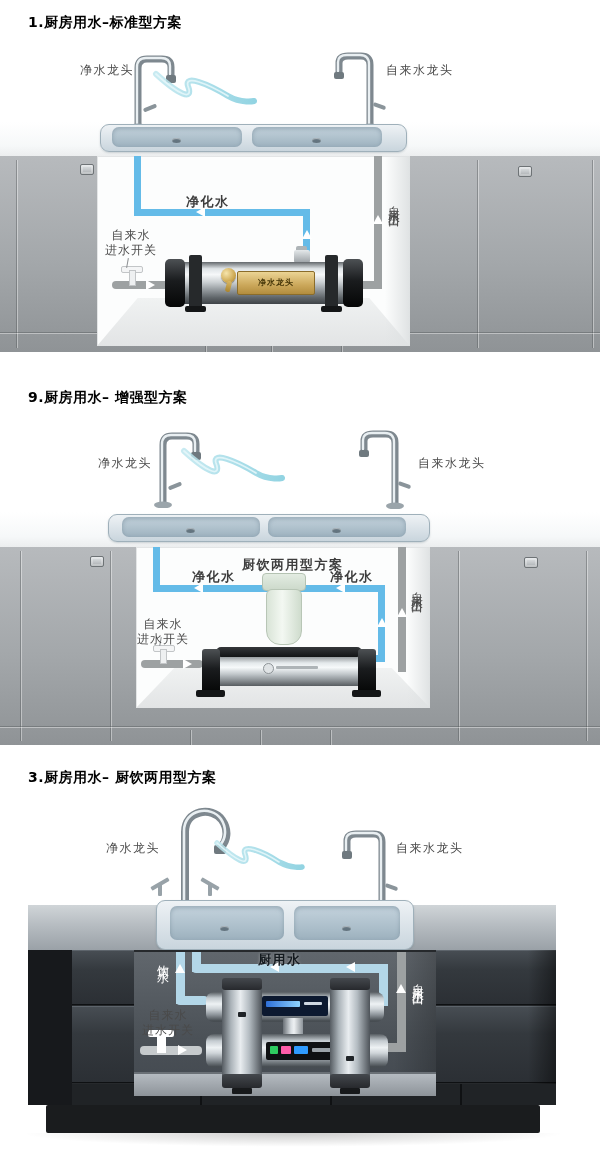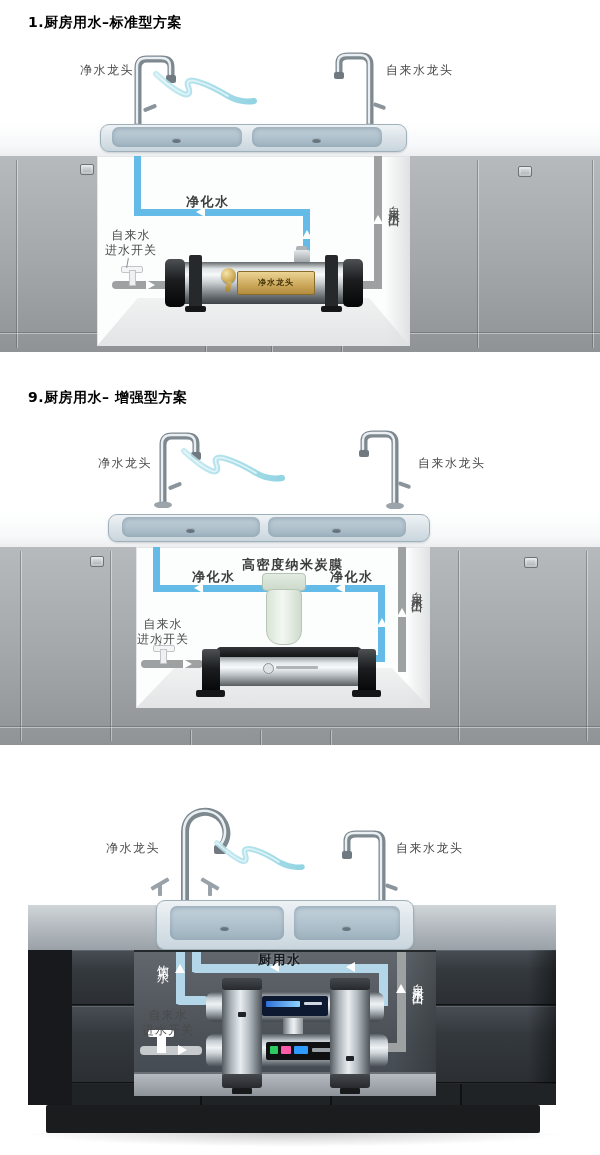--- a/index.html
+++ b/index.html
@@ -183,21 +183,21 @@
     <div class="pipe-b rnd" style="left:153px;top:585px;width:232px;height:7px;"></div>
     <div class="pipe-b" style="left:378px;top:585px;width:7px;height:77px;"></div>
     <div class="pipe-b rnd" style="left:352px;top:655px;width:33px;height:7px;"></div>
     <div class="arrL" style="left:194px;top:583px;"></div>
     <div class="arrL" style="left:336px;top:583px;"></div>
     <div class="arrU" style="left:377px;top:618px;"></div>
 
     <div class="abs" style="left:262px;top:573px;width:42px;height:16px;background:linear-gradient(180deg,#e3ece2,#ccd9ca);border:1px solid #b4c2b2;border-radius:4px;"></div>
     <div class="abs" style="left:266px;top:589px;width:34px;height:54px;background:linear-gradient(90deg,#d9e4d7,#f3f8f2 45%,#cfdccd);border:1px solid #b8c6b6;border-radius:6px 6px 14px 14px;"></div>
 
-    <div class="lbl lbl-b" style="left:242px;top:556px;">高密度纳米炭膜</div>
+    <div class="lbl lbl-b" style="left:242px;top:556px;">厨饮两用型方案</div>
     <div class="lbl lbl-b" style="left:192px;top:568px;">净化水</div>
     <div class="lbl lbl-b" style="left:330px;top:568px;">净化水</div>
     <div class="lbl lbl-v" style="left:410px;top:582px;height:84px;">自来水出口</div>
     <div class="lbl2" style="left:136px;top:617px;width:54px;">
       <span style="display:block;">自来水</span>
       <span style="display:block;">进水开关</span>
     </div>
 
     <div class="abs" style="left:214px;top:654px;width:150px;height:32px;background:linear-gradient(180deg,#71767a 0%,#e4e9eb 28%,#f6f9fa 42%,#c4cacd 62%,#8c9296 82%,#575c60 100%);border-radius:4px;"></div>
     <div class="abs" style="left:216px;top:647px;width:146px;height:10px;background:linear-gradient(180deg,#34373a,#121415);border-radius:5px;"></div>
@@ -230,20 +230,21 @@
     <div class="basin" style="left:122px;top:517px;width:138px;height:20px;"></div>
     <div class="basin" style="left:268px;top:517px;width:138px;height:20px;"></div>
     <div class="drain" style="left:186px;top:528px;"></div>
     <div class="drain" style="left:332px;top:528px;"></div>
 
     <div class="lbl" style="left:98px;top:455px;">净水龙头</div>
     <div class="lbl" style="left:418px;top:455px;">自来水龙头</div>
   </div>
 
   <div class="layer">
+    <div class="title" style="left:28px;top:769px;">3.厨房用水– 厨饮两用型方案</div>
 
     <svg class="abs" style="left:130px;top:800px;" width="120" height="108">
       <path d="M55,108 L55,32 C55,10 82,6 92,20 C99,30 97,41 91,47" fill="none" stroke="#7e888f" stroke-width="8" stroke-linecap="round"></path>
       <path d="M54,107 L54,31 C54,9 81,5 91,19 C97,28 96,39 90,45" fill="none" stroke="#e9eff2" stroke-width="2.6" stroke-linecap="round"></path>
       <rect x="84" y="45" width="12" height="9" rx="2" fill="#6f797f"></rect>
       <g fill="#98a2a8">
         <rect x="28" y="84" width="4" height="12" rx="1"></rect>
           <rect x="20" y="82" width="20" height="4" rx="1" transform="rotate(-30 30 84)"></rect>
         <rect x="78" y="84" width="4" height="12" rx="1"></rect>
           <rect x="70" y="82" width="20" height="4" rx="1" transform="rotate(30 80 84)"></rect>

